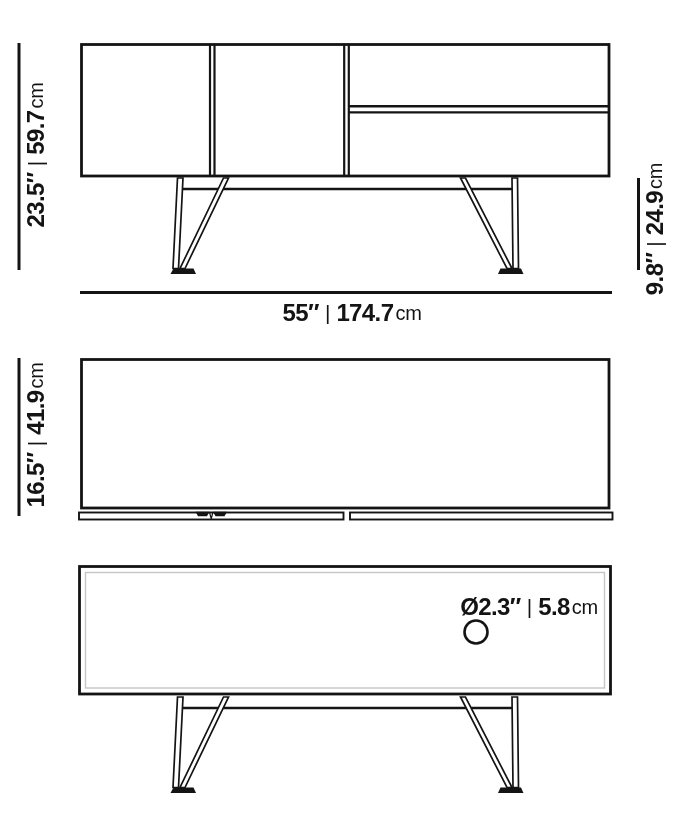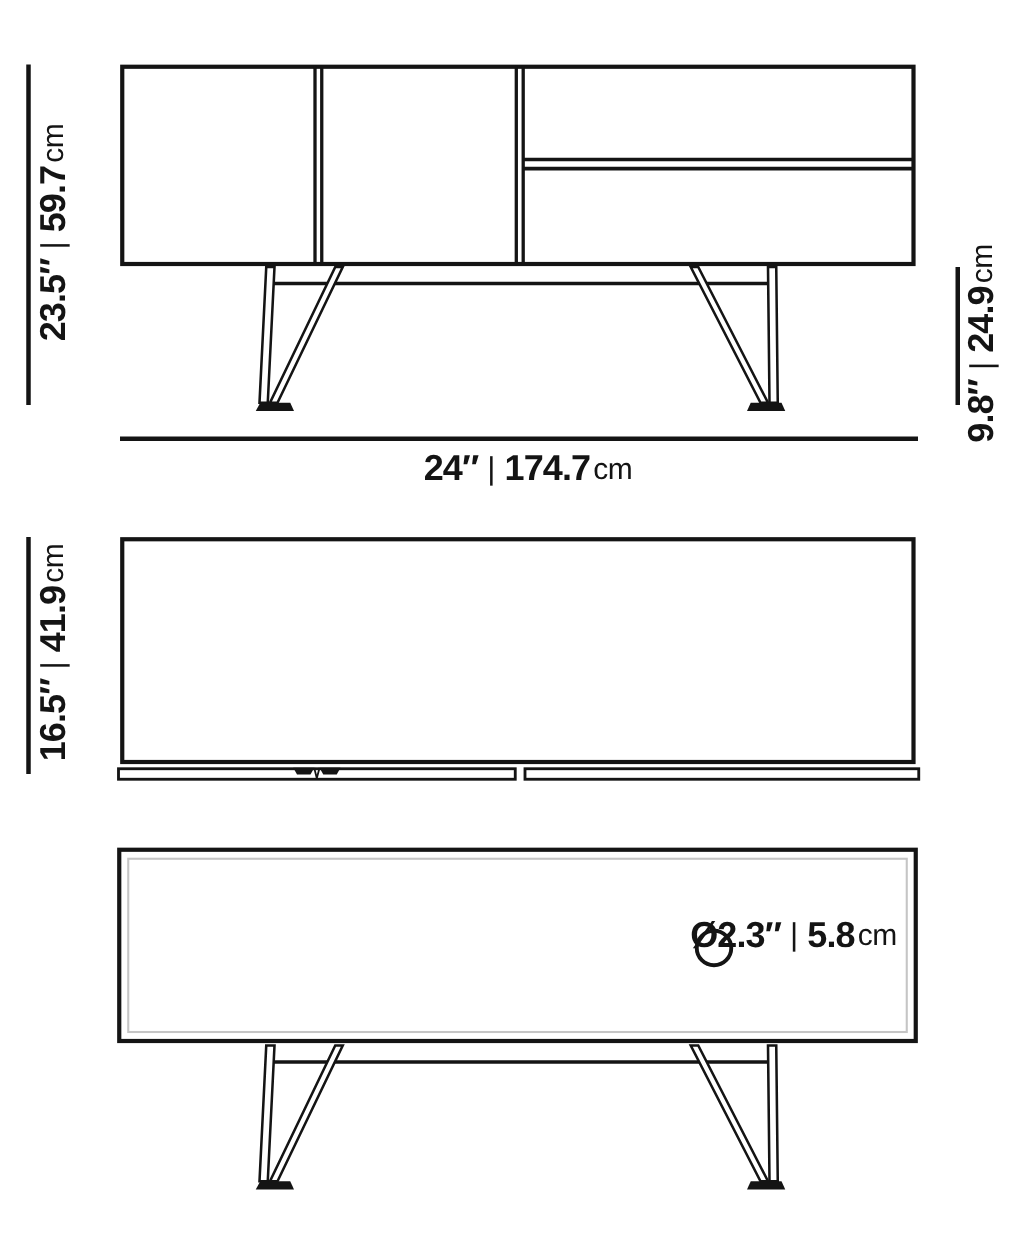--- a/index.html
+++ b/index.html
@@ -96,33 +96,33 @@
   </div>
 
   <div class="dim-label rot" style="left:555px;top:214px;">
     <span class="num">9.8″</span>
     <span class="sep">|</span>
     <span class="num">24.9</span>
     <span class="unit">cm</span>
   </div>
 
   <div class="dim-label" style="left:252px;top:298px;">
-    <span class="num">24″</span>
+    <span class="num">55″</span>
     <span class="sep">|</span>
     <span class="num">174.7</span>
     <span class="unit">cm</span>
   </div>
 
   <div class="dim-label rot" style="left:-64px;top:420px;">
     <span class="num">16.5″</span>
     <span class="sep">|</span>
     <span class="num">41.9</span>
     <span class="unit">cm</span>
   </div>
 
-  <div class="dim-label" style="left:429px;top:592px;margin-top:17px;">
+  <div class="dim-label" style="left:429px;top:592px;">
     <span class="num">Ø2.3″</span>
     <span class="sep">|</span>
     <span class="num">5.8</span>
     <span class="unit">cm</span>
   </div>
 
 </div>
 
 </body></html>

